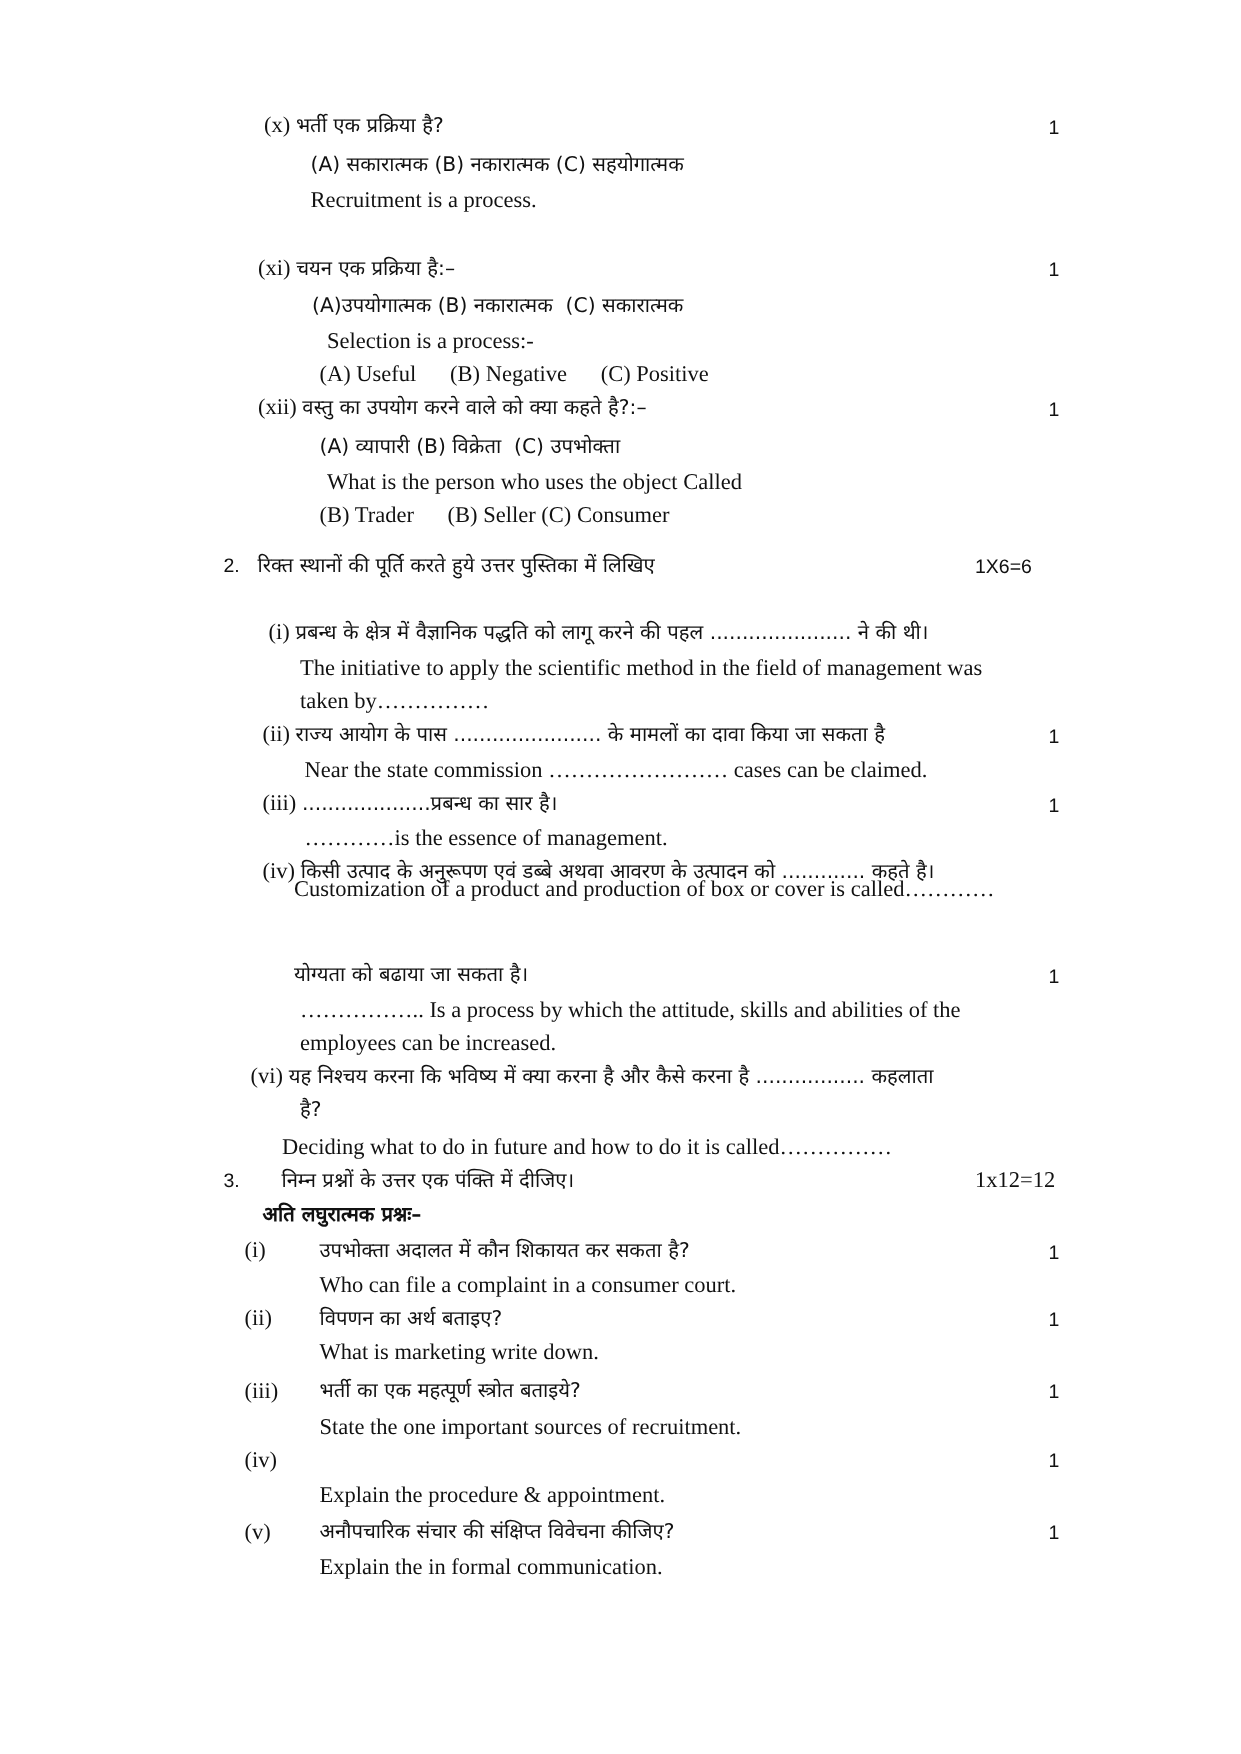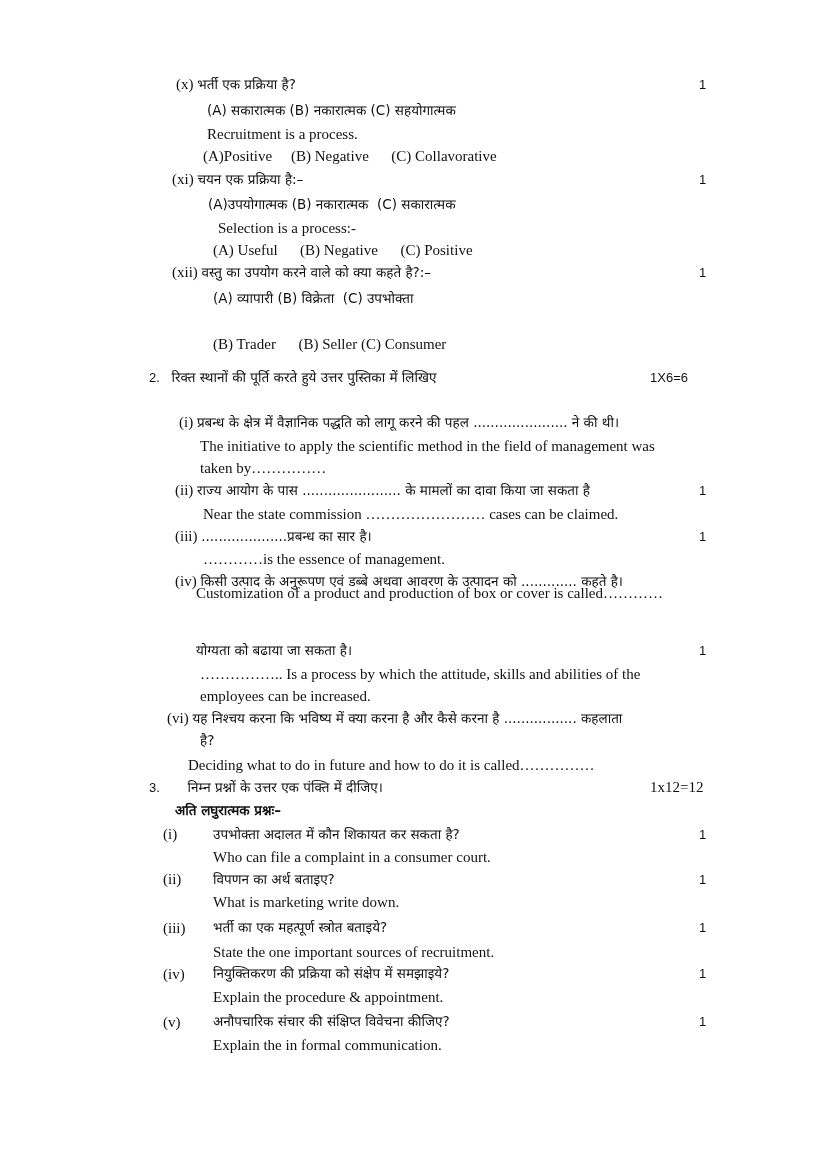--- a/index.html
+++ b/index.html
@@ -18,37 +18,37 @@
 
 <div class="page">
 
   <div class="ln" style="left:176px; top:75px;">
     <span class="num">(x)</span>
     <span class="hi">भर्ती एक प्रक्रिया है?</span>
   </div>
   <div class="mark" style="left:699px; top:76px;">1</div>
   <div class="ln hi" style="left:207px; top:101px;">(A) सकारात्मक (B) नकारात्मक (C) सहयोगात्मक</div>
   <div class="ln" style="left:207px; top:125px;">Recruitment is a process.</div>
-  <div class="ln" style="left:203px; top:147px; white-space:pre;">(A)Positive     (B) Negative      (C) Collavorative</div>
 
   <div class="ln" style="left:172px; top:170px;">
     <span class="num">(xi)</span>
     <span class="hi">चयन एक प्रक्रिया है:–</span>
   </div>
   <div class="mark" style="left:699px; top:171px;">1</div>
   <div class="ln hi" style="left:208px; top:195px; white-space:pre;">(A)उपयोगात्मक (B) नकारात्मक  (C) सकारात्मक</div>
   <div class="ln" style="left:218px; top:219px;">Selection is a process:-</div>
   <div class="ln" style="left:213px; top:241px; white-space:pre;">(A) Useful      (B) Negative      (C) Positive</div>
 
   <div class="ln" style="left:172px; top:263px;">
     <span class="num">(xii)</span>
     <span class="hi">वस्तु का उपयोग करने वाले को क्या कहते है?:–</span>
   </div>
   <div class="mark" style="left:699px; top:264px;">1</div>
   <div class="ln hi" style="left:213px; top:289px; white-space:pre;">(A) व्यापारी (B) विक्रेता  (C) उपभोक्ता</div>
+  <div class="ln" style="left:218px; top:313px;">What is the person who uses the object Called</div>
   <div class="ln" style="left:213px; top:335px; white-space:pre;">(B) Trader      (B) Seller (C) Consumer</div>
 
   <div class="ln" style="left:149px; top:368px;">
     <span class="sans" style="font-size:13px;">2.</span>
     <span class="hi" style="margin-left:8px;">रिक्त स्थानों की पूर्ति करते हुये उत्तर पुस्तिका में लिखिए</span>
   </div>
   <div class="mark" style="left:650px; top:369px;">1X6=6</div>
 
   <div class="ln" style="left:200px; top:437px;">The initiative to apply the scientific method in the field of management was</div>
   <div class="ln" style="left:179px; top:413px;">
@@ -105,21 +105,20 @@
   <div class="ln hi" style="left:213px; top:870px;">विपणन का अर्थ बताइए?</div>
   <div class="mark" style="left:699px; top:871px;">1</div>
   <div class="ln" style="left:213px; top:893px;">What is marketing write down.</div>
 
   <div class="ln num" style="left:163px; top:919px;">(iii)</div>
   <div class="ln hi" style="left:213px; top:918px;">भर्ती का एक महत्पूर्ण स्त्रोत बताइये?</div>
   <div class="mark" style="left:699px; top:919px;">1</div>
   <div class="ln" style="left:213px; top:943px;">State the one important sources of recruitment.</div>
 
   <div class="ln num" style="left:163px; top:965px;">(iv)</div>
-  <div class="ln hi" style="left:213px; top:964px;">नियुक्तिकरण की प्रक्रिया को संक्षेप में समझाइये?</div>
   <div class="mark" style="left:699px; top:965px;">1</div>
   <div class="ln" style="left:213px; top:988px;">Explain the procedure &amp; appointment.</div>
 
   <div class="ln num" style="left:163px; top:1013px;">(v)</div>
   <div class="ln hi" style="left:213px; top:1012px;">अनौपचारिक संचार की संक्षिप्त विवेचना कीजिए?</div>
   <div class="mark" style="left:699px; top:1013px;">1</div>
   <div class="ln" style="left:213px; top:1036px;">Explain the in formal communication.</div>
 
 </div>
 

